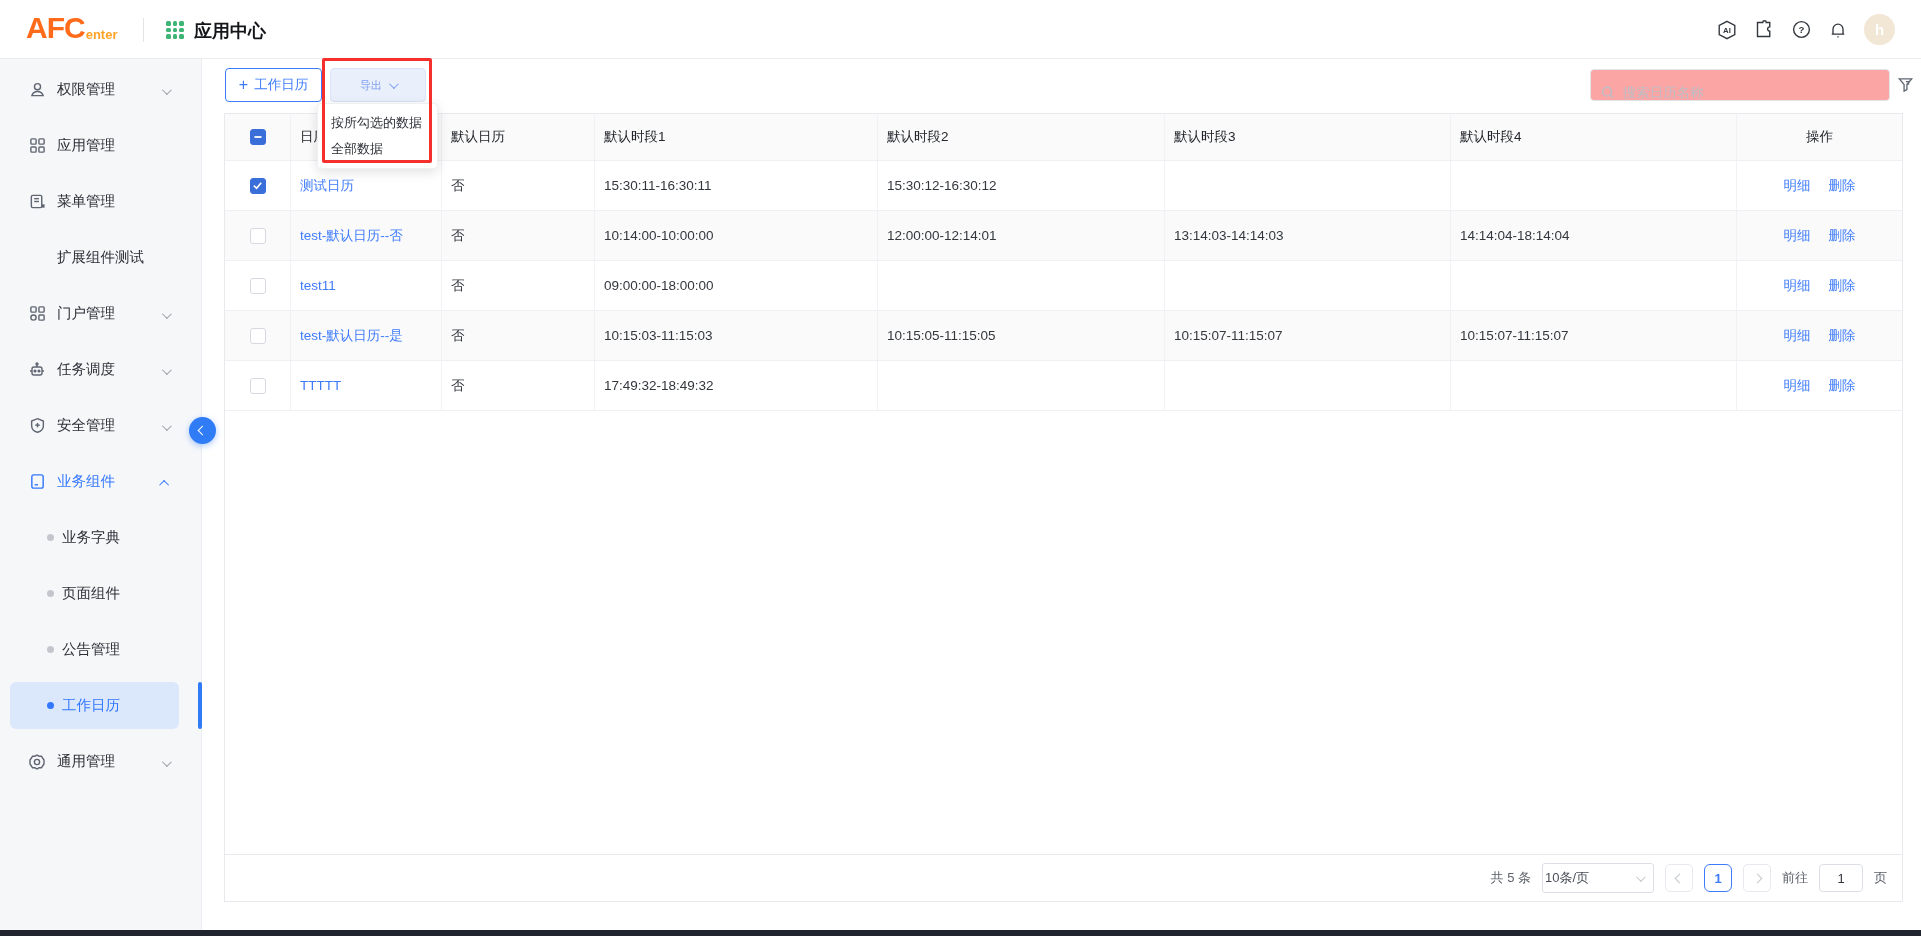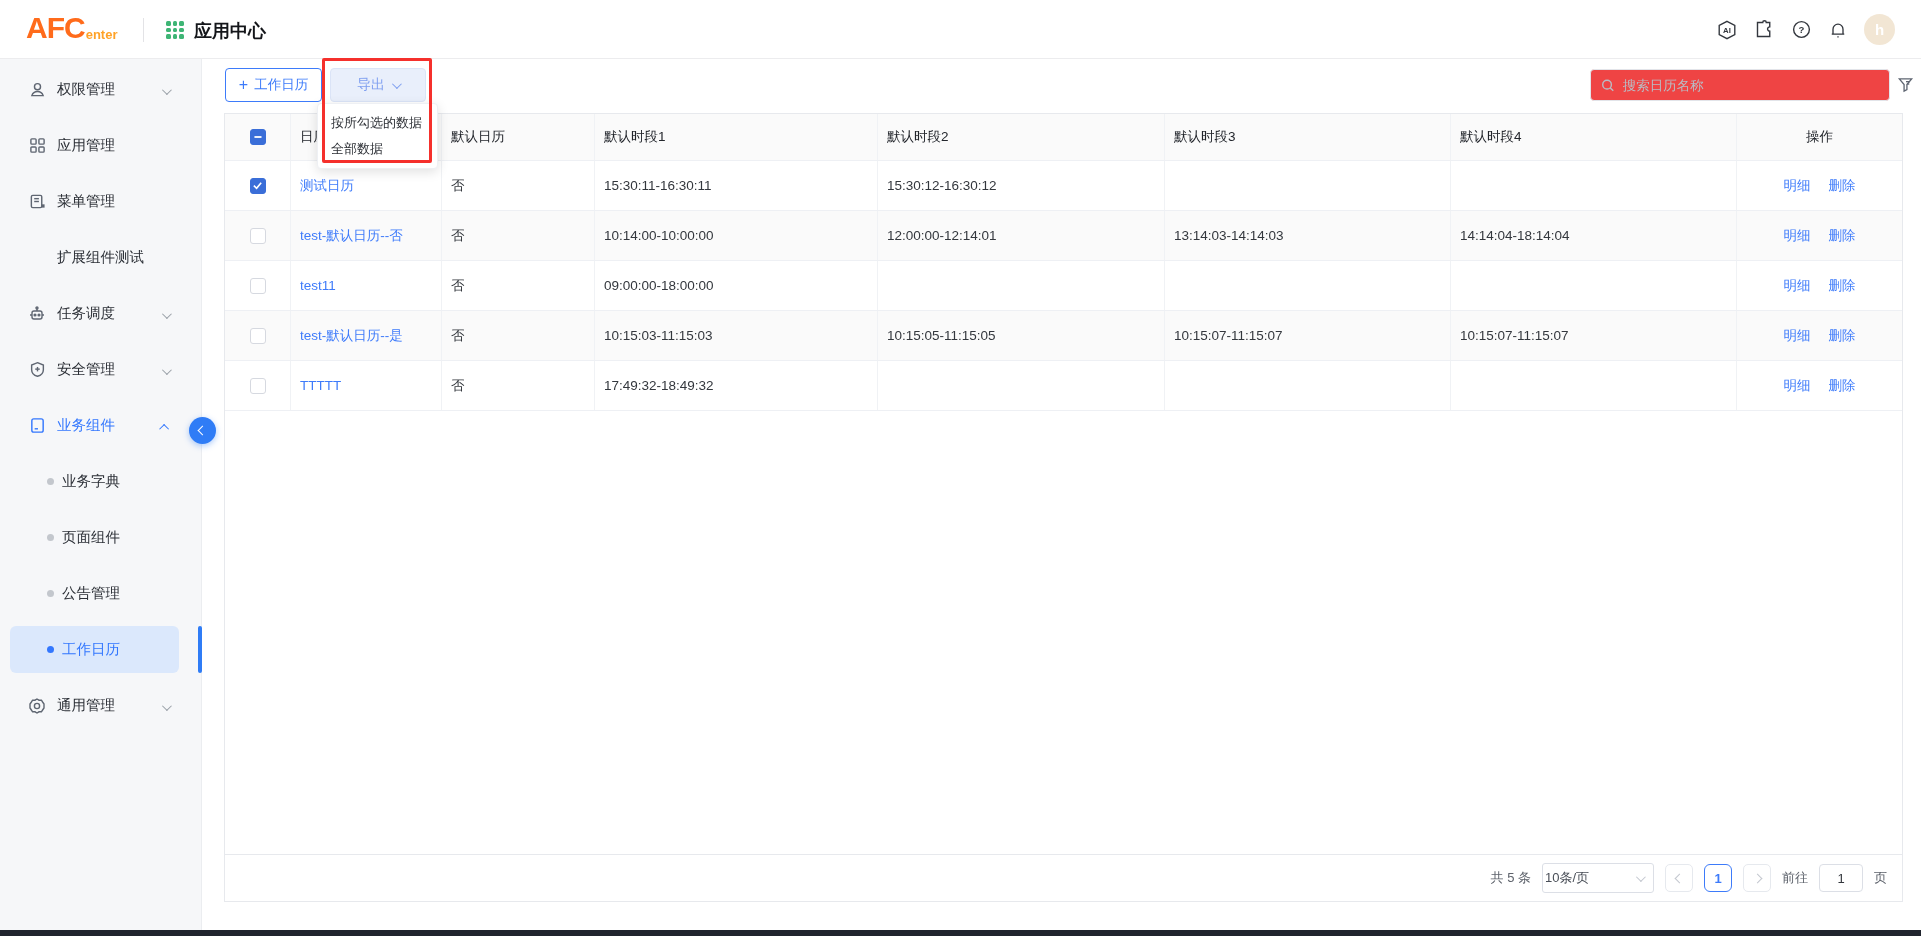--- a/index.html
+++ b/index.html
@@ -53,24 +53,24 @@
   .collapse-btn { position:absolute; left:189px; top:417px; width:27px; height:27px; border-radius:50%;
                   background:#2f7cf6; color:#fff; display:flex; align-items:center; justify-content:center;
                   box-shadow:0 2px 6px rgba(47,124,246,.4); z-index:6; cursor:pointer; }
 
   
   .main { position:absolute; left:202px; top:59px; width:1719px; height:871px; background:#fff; }
   .btn-add { position:absolute; left:23px; top:9px; width:97px; height:34px; border:1px solid #3d7bfa; color:#3d7bfa;
              background:#fff; border-radius:4px; font-size:13.5px; display:flex; align-items:center; justify-content:center;
              gap:6px; cursor:pointer; font-family:"Liberation Sans",sans-serif; }
   .btn-export { position:absolute; left:128px; top:9px; width:96px; height:34px; border:1px solid #dbe4f7; color:#7f9ff0;
-             background:#e9effb; border-radius:4px; font-size:14px; display:flex; align-items:center; justify-content:center;
+             background:#e9effb; border-radius:4px; font-size:11px; display:flex; align-items:center; justify-content:center;
              gap:7px; cursor:pointer; font-family:"Liberation Sans",sans-serif; }
   .cal-search { position:absolute; left:1388px; top:10px; width:300px; height:32px; border:1px solid #e2e4e9;
-                border-radius:4px; display:flex; align-items:center; padding:0 10px; background:#ef4444; }
+                border-radius:4px; display:flex; align-items:flex-end; padding:0 10px; background:#fca5a5; }
   .cal-search input { border:none; outline:none; font-size:13.5px; color:#333; width:100%; margin-left:8px;
                       font-family:"Liberation Sans",sans-serif; background:transparent; }
   .cal-search input::placeholder { color:#b9bdc5; }
   .funnel { position:absolute; right:6px; top:17px; width:18px; height:18px; color:#5f6672; cursor:pointer; }
 
   
   .card { position:absolute; left:22px; top:54px; width:1679px; height:789px; border:1px solid #e7e9ed; background:#fff; }
   .trow { display:grid; grid-template-columns:66px 151px 153px 283px 287px 286px 286px 165px; }
   .thead { height:47px; background:#fafafa; border-bottom:1px solid #eef0f4; }
   .tbody-row { height:50px; border-bottom:1px solid #eef0f4; background:#fff; }
@@ -197,20 +197,32 @@
             <path d="M13.5 12h3v3.5h-3z" fill="currentColor" stroke="none"></path>
         </svg>
         </span>
       <span class="side-label">菜单管理</span>
     </div>
 
     <div class="side-item">
       <span class="side-label">扩展组件测试</span>
     </div>
 
+    <div class="side-item">
+      <span class="side-icon">
+        <svg width="17" height="17" viewBox="0 0 18 18" fill="none" stroke="currentColor" stroke-width="1.5">
+          <rect x="2" y="2" width="5.5" height="5.5" rx="1"></rect>
+            <rect x="10.5" y="2" width="5.5" height="5.5" rx="1"></rect>
+          <rect x="2" y="10.5" width="5.5" height="5.5" rx="2.7"></rect>
+            <rect x="10.5" y="10.5" width="5.5" height="5.5" rx="1"></rect>
+        </svg>
+        </span>
+      <span class="side-label">门户管理</span>
+      <span class="side-chev"><i class="chev down"></i></span>
+    </div>
 
     <div class="side-item">
       <span class="side-icon">
         <svg width="18" height="18" viewBox="0 0 18 18" fill="none" stroke="currentColor" stroke-width="1.4">
           <rect x="4" y="6" width="10" height="8" rx="2"></rect>
             <circle cx="7" cy="10" r="0.9" fill="currentColor"></circle>
             <circle cx="11" cy="10" r="0.9" fill="currentColor"></circle>
           <line x1="9" y1="3.5" x2="9" y2="6"></line>
             <circle cx="9" cy="3" r="1"></circle>
             <line x1="2" y1="10" x2="4" y2="10"></line>

